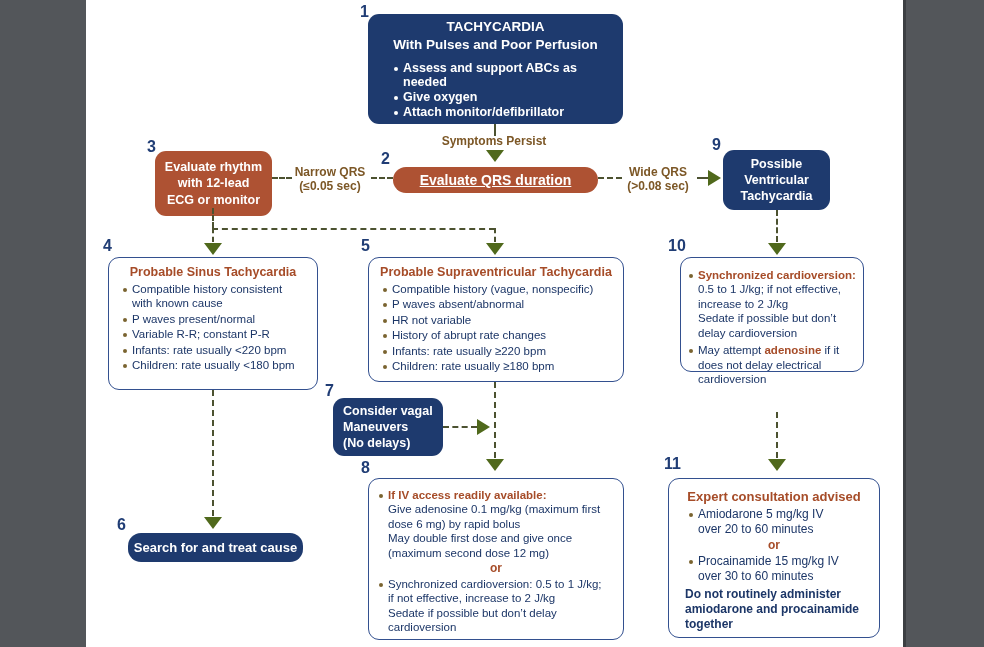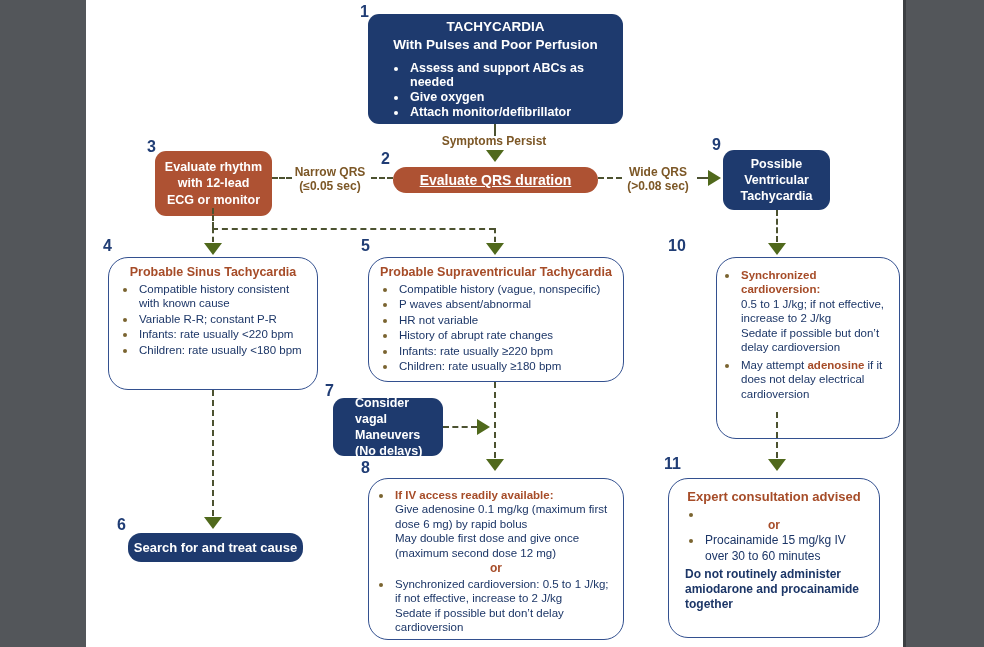--- a/index.html
+++ b/index.html
@@ -4,24 +4,24 @@
 <style>
   html,body{margin:0;padding:0;background:#ffffff;}
   #canvas{position:relative;width:984px;height:647px;background:#ffffff;overflow:hidden;
           font-family:"Liberation Sans", sans-serif;}
   .graybar{position:absolute;top:0;height:647px;background:#53565a;}
   .num{position:absolute;font-weight:bold;color:#203d75;font-size:16px;line-height:1;}
   .navybox{position:absolute;background:#1e3a6e;border-radius:11px;color:#ffffff;font-weight:bold;
            display:flex;flex-direction:column;justify-content:center;box-sizing:border-box;}
   .rustbox{position:absolute;background:#ae5233;border-radius:11px;color:#ffffff;font-weight:bold;
            display:flex;flex-direction:column;justify-content:center;text-align:center;box-sizing:border-box;}
-  .wbox{position:absolute;background:#ffffff;border:1.5px solid #33508f;border-radius:20px;
+  .wbox{position:absolute;background:#ffffff;border:1.5px solid #33508f;border-radius:11px;
         box-sizing:border-box;padding:6px 6px 5px 6px;}
   .wtitle{color:#a64c28;font-weight:bold;text-align:center;font-size:12.5px;margin:1px 0 3px 0;}
-  .brow{display:flex;gap:12px;margin:1px 0 1px 8px;align-items:flex-start;}
+  .brow{display:flex;gap:5px;margin:1px 0 1px 8px;align-items:flex-start;}
   .dot{width:4px;height:4px;border-radius:50%;background:#7a6430;margin-top:6px;flex:none;}
   .wdot{width:4px;height:4px;border-radius:50%;background:#ffffff;margin-top:6px;flex:none;}
   .btx{color:#1c3667;font-size:11.5px;line-height:1.26;white-space:pre-line;}
   .lead{color:#a64c28;font-weight:bold;}
   .ortag{color:#a64c28;font-weight:bold;text-align:center;font-size:12px;line-height:1.2;}
   .note{color:#1c3667;font-weight:bold;font-size:12px;line-height:1.25;white-space:pre-line;margin:3px 0 0 10px;}
   .centerlines{text-align:center;white-space:pre-line;}
   .brown{position:absolute;color:#7c5726;font-weight:bold;font-size:12px;line-height:1.15;
          text-align:center;white-space:pre-line;}
   .vdash{position:absolute;width:0;border-left:2px dashed #4c5230;}
@@ -115,20 +115,24 @@
 
   <div class="wbox" style="left:108px;top:257px;width:210px;height:133px;">
     <div class="wtitle">Probable Sinus Tachycardia</div>
     <div class="brow">
         <span class="dot"></span>
         <span class="btx">Compatible history consistent
 with known cause</span>
       </div>
     <div class="brow">
         <span class="dot"></span>
+        <span class="btx">P waves present/normal</span>
+      </div>
+    <div class="brow">
+        <span class="dot"></span>
         <span class="btx">Variable R-R; constant P-R</span>
       </div>
     <div class="brow">
         <span class="dot"></span>
         <span class="btx">Infants: rate usually &lt;220 bpm</span>
       </div>
     <div class="brow">
         <span class="dot"></span>
         <span class="btx">Children: rate usually &lt;180 bpm</span>
       </div>
@@ -155,38 +159,38 @@
     <div class="brow">
         <span class="dot"></span>
         <span class="btx">Infants: rate usually ≥220 bpm</span>
       </div>
     <div class="brow">
         <span class="dot"></span>
         <span class="btx">Children: rate usually ≥180 bpm</span>
       </div>
   </div>
 
-  <div class="wbox" style="left:716px;top:257px;width:184px;height:182px;padding-top:9px;">
+  <div class="wbox" style="left:680px;top:257px;width:184px;height:115px;padding-top:9px;">
     <div class="brow" style="margin-left:2px;">
         <span class="dot"></span>
       <span class="btx"><span class="lead">Synchronized cardioversion:</span><span>
 0.5 to 1 J/kg; if not effective,
 increase to 2 J/kg
 Sedate if possible but don’t
 delay cardioversion</span></span>
     </div>
     <div class="brow" style="margin-left:2px;margin-top:3px;">
         <span class="dot"></span>
       <span class="btx"><span>May attempt </span><span class="lead">adenosine</span><span> if it
 does not delay electrical
 cardioversion</span></span>
     </div>
   </div>
 
-  <div class="navybox" style="left:333px;top:398px;width:110px;height:58px;font-size:12.5px;line-height:1.3;padding-left:22px;">
+  <div class="navybox" style="left:333px;top:398px;width:110px;height:58px;font-size:12.5px;line-height:1.3;padding-left:10px;">
     <div style="white-space:pre-line;">Consider vagal
 Maneuvers
 (No delays)</div>
   </div>
 
   <div class="hdash" style="left:443px;top:426px;width:34px;"></div>
   <div class="arrr" style="left:477px;top:419px;"></div>
 
   <div class="vdash" style="left:494px;top:382px;height:76px;"></div>
   <div class="arrd" style="left:486px;top:459px;"></div>
@@ -217,20 +221,22 @@
     <div>Search for and treat cause</div>
   </div>
 
   <div class="vdash" style="left:776px;top:412px;height:46px;"></div>
   <div class="arrd" style="left:768px;top:459px;"></div>
 
   <div class="wbox" style="left:668px;top:478px;width:212px;height:160px;padding-top:9px;">
     <div class="wtitle" style="font-size:13px;">Expert consultation advised</div>
     <div class="brow" style="margin-left:14px;">
         <span class="dot"></span>
+      <span class="btx" style="font-size:12px;">Amiodarone 5 mg/kg IV
+over 20 to 60 minutes</span>
     </div>
     <div class="ortag">or</div>
     <div class="brow" style="margin-left:14px;">
         <span class="dot"></span>
       <span class="btx" style="font-size:12px;">Procainamide 15 mg/kg IV
 over 30 to 60 minutes</span>
     </div>
     <div class="note">Do not routinely administer
 amiodarone and procainamide
 together</div>

